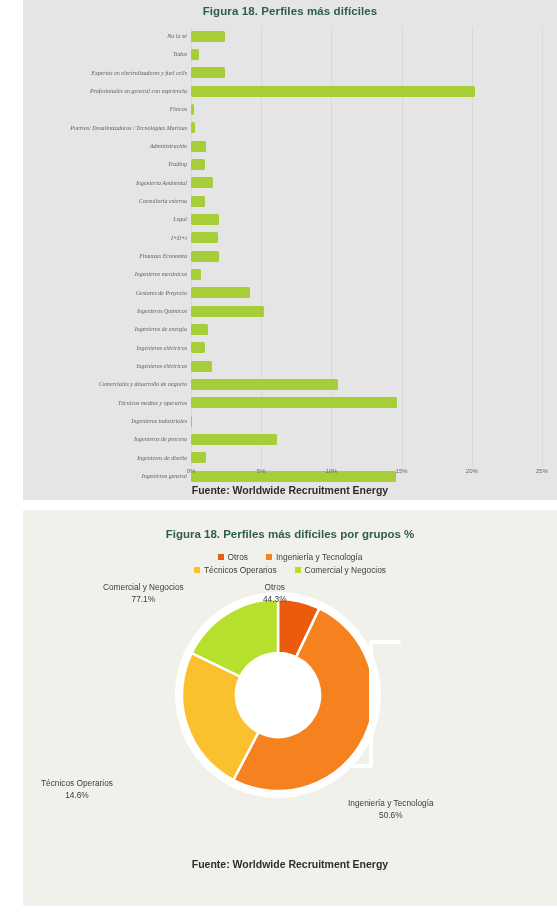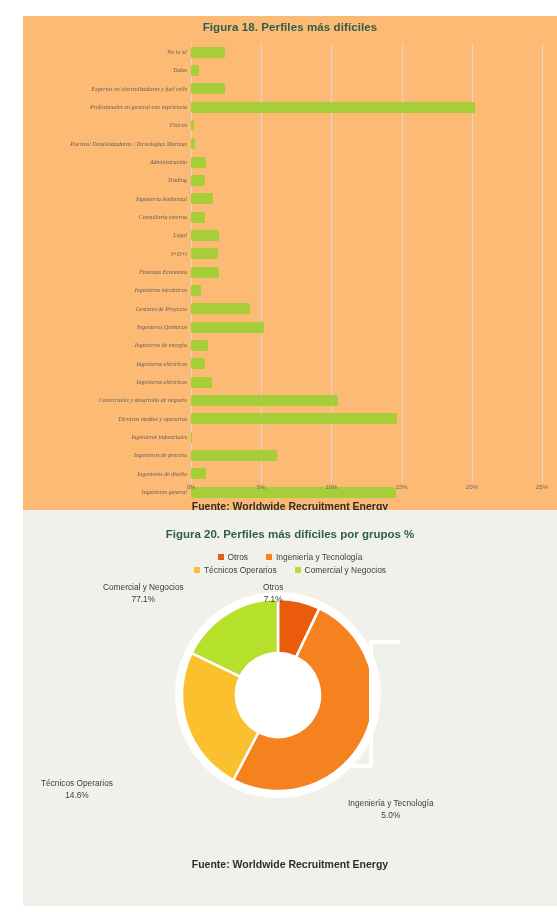--- a/index.html
+++ b/index.html
@@ -7,22 +7,22 @@
   body{
     width:557px;height:912px;
     background:#ffffff;
     font-family:"Liberation Sans", sans-serif;
     overflow:hidden;
     position:relative;
   }
 
   
   #fig18-section{
-    position:absolute;left:23px;top:16px;width:534px;height:500px;
-    background:#fdba74;
+    position:absolute;left:23px;top:0;width:534px;height:500px;
+    background:#e5e5e5;
   }
   #fig18-title{
     position:absolute;left:0;top:5px;width:534px;
     text-align:center;
     font-size:11.5px;font-weight:bold;color:#2f5d4e;
     letter-spacing:.1px;
   }
   
   #fig18-plot{
     position:absolute;left:168px;top:27px;width:351px;height:440px;
@@ -232,21 +232,21 @@
       <span class="tick-label" style="left: 210.6px;">15%</span>
       <span class="tick-label" style="left: 280.8px;">20%</span>
       <span class="tick-label" style="left: 351px;">25%</span>
     </div>
 
   <div id="fig18-source">Fuente: Worldwide Recruitment Energy</div>
 </section>
 
 <section id="fig19-section">
 
-  <div id="fig19-title">Figura 20. Perfiles más difíciles por grupos %</div>
+  <div id="fig19-title">Figura 18. Perfiles más difíciles por grupos %</div>
 
   <div id="fig19-legend">
     <div class="legend-row" id="legend-row-1">
         <div class="legend-item">
           <span class="legend-swatch" style="background: rgb(234, 91, 12);"></span>
           <span class="legend-text">Otros</span>
         </div>
         <div class="legend-item">
           <span class="legend-swatch" style="background: rgb(245, 130, 31);"></span>
           <span class="legend-text">Ingeniería y Tecnología</span>
@@ -283,25 +283,25 @@
        L 124.99999999999999 83 A 42 42 0 0 0 87.22497943421243 106.64113780066081 Z" fill="#b5e02c" stroke="#ffffff" stroke-width="2.5">
           <title>Comercial y Negocios: 17.8%</title>
         </path>
         <path d="M 196 196 L 218 196 L 218 72 L 246 72" fill="none" stroke="#ffffff" stroke-width="4" stroke-linejoin="round" stroke-linecap="round"></path>
       </svg>
   </div>
 
   <div id="fig19-source">Fuente: Worldwide Recruitment Energy</div>
 <div class="pie-label" id="lbl-otros" style="left: 240px; top: 72px;">
       <div>Otros</div>
-      <div>7.1%</div>
+      <div>44.3%</div>
     </div>
     <div class="pie-label" id="lbl-ingenieria" style="left: 325px; top: 288px;">
       <div>Ingeniería y Tecnología</div>
-      <div>5.0%</div>
+      <div>50.6%</div>
     </div>
     <div class="pie-label" id="lbl-tecnicos" style="left: 18px; top: 268px;">
       <div>Técnicos Operarios</div>
       <div>14.6%</div>
     </div>
     <div class="pie-label" id="lbl-comercial" style="left: 80px; top: 72px;">
       <div>Comercial y Negocios</div>
       <div>77.1%</div>
     </div>
   </section>

